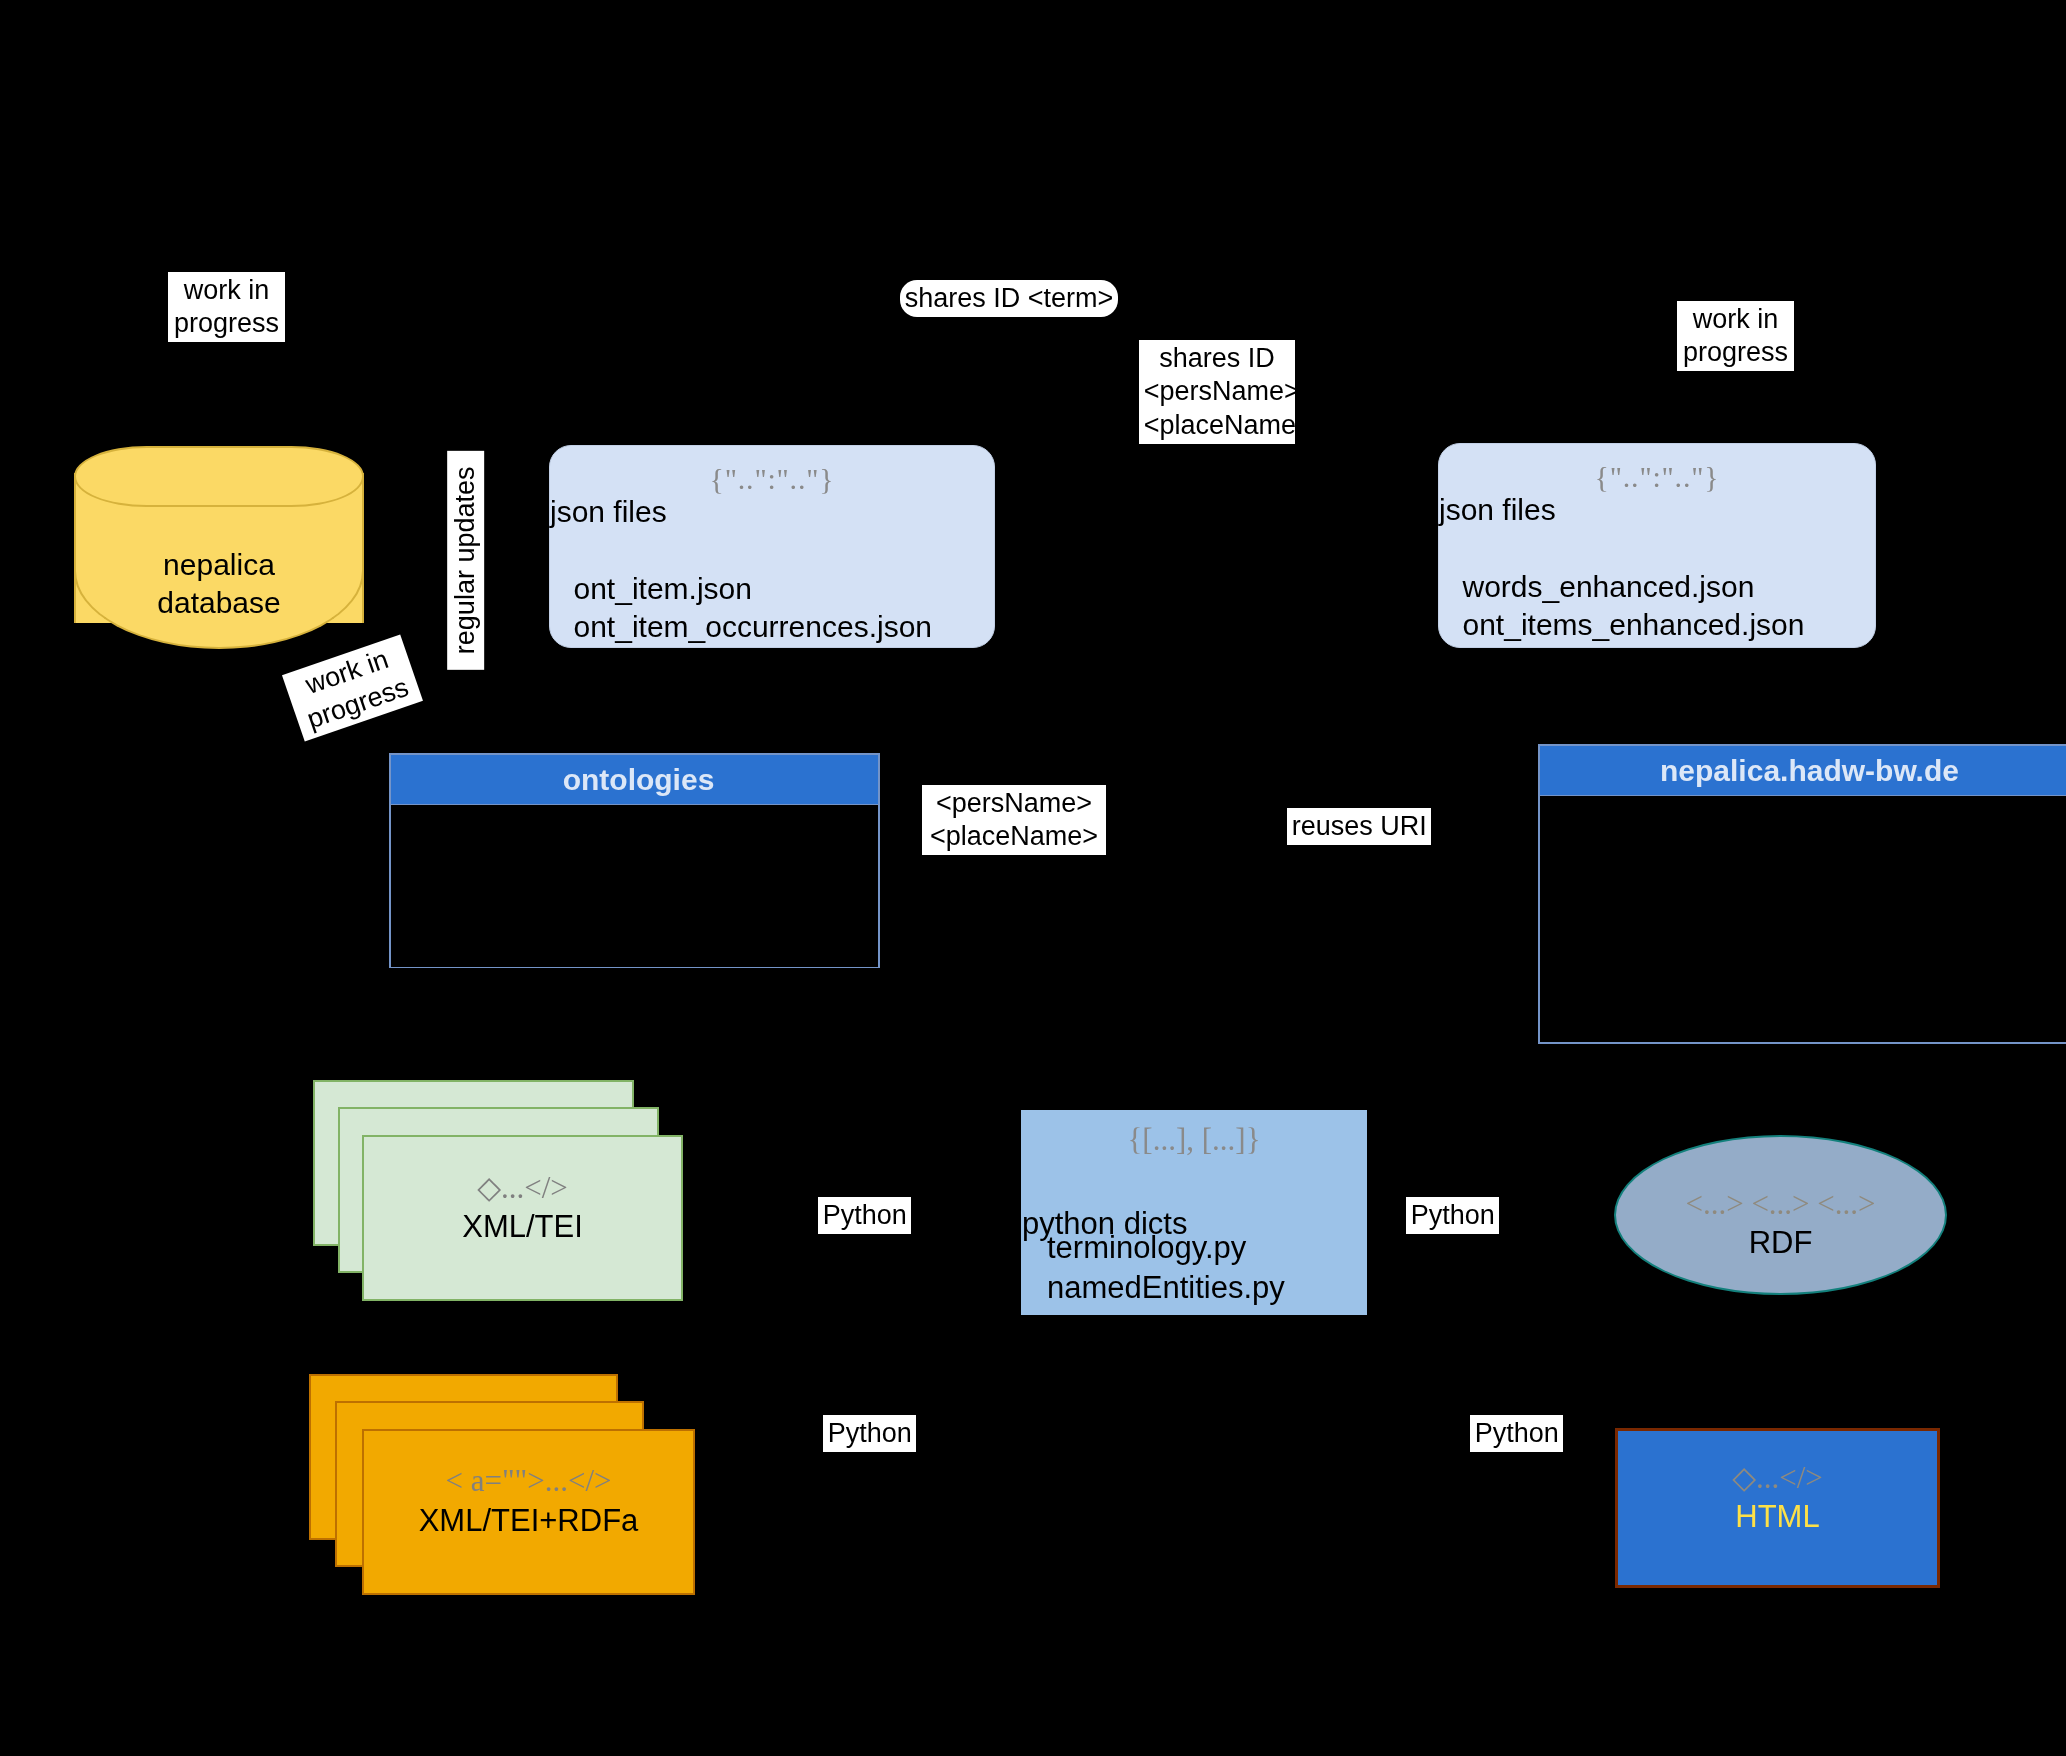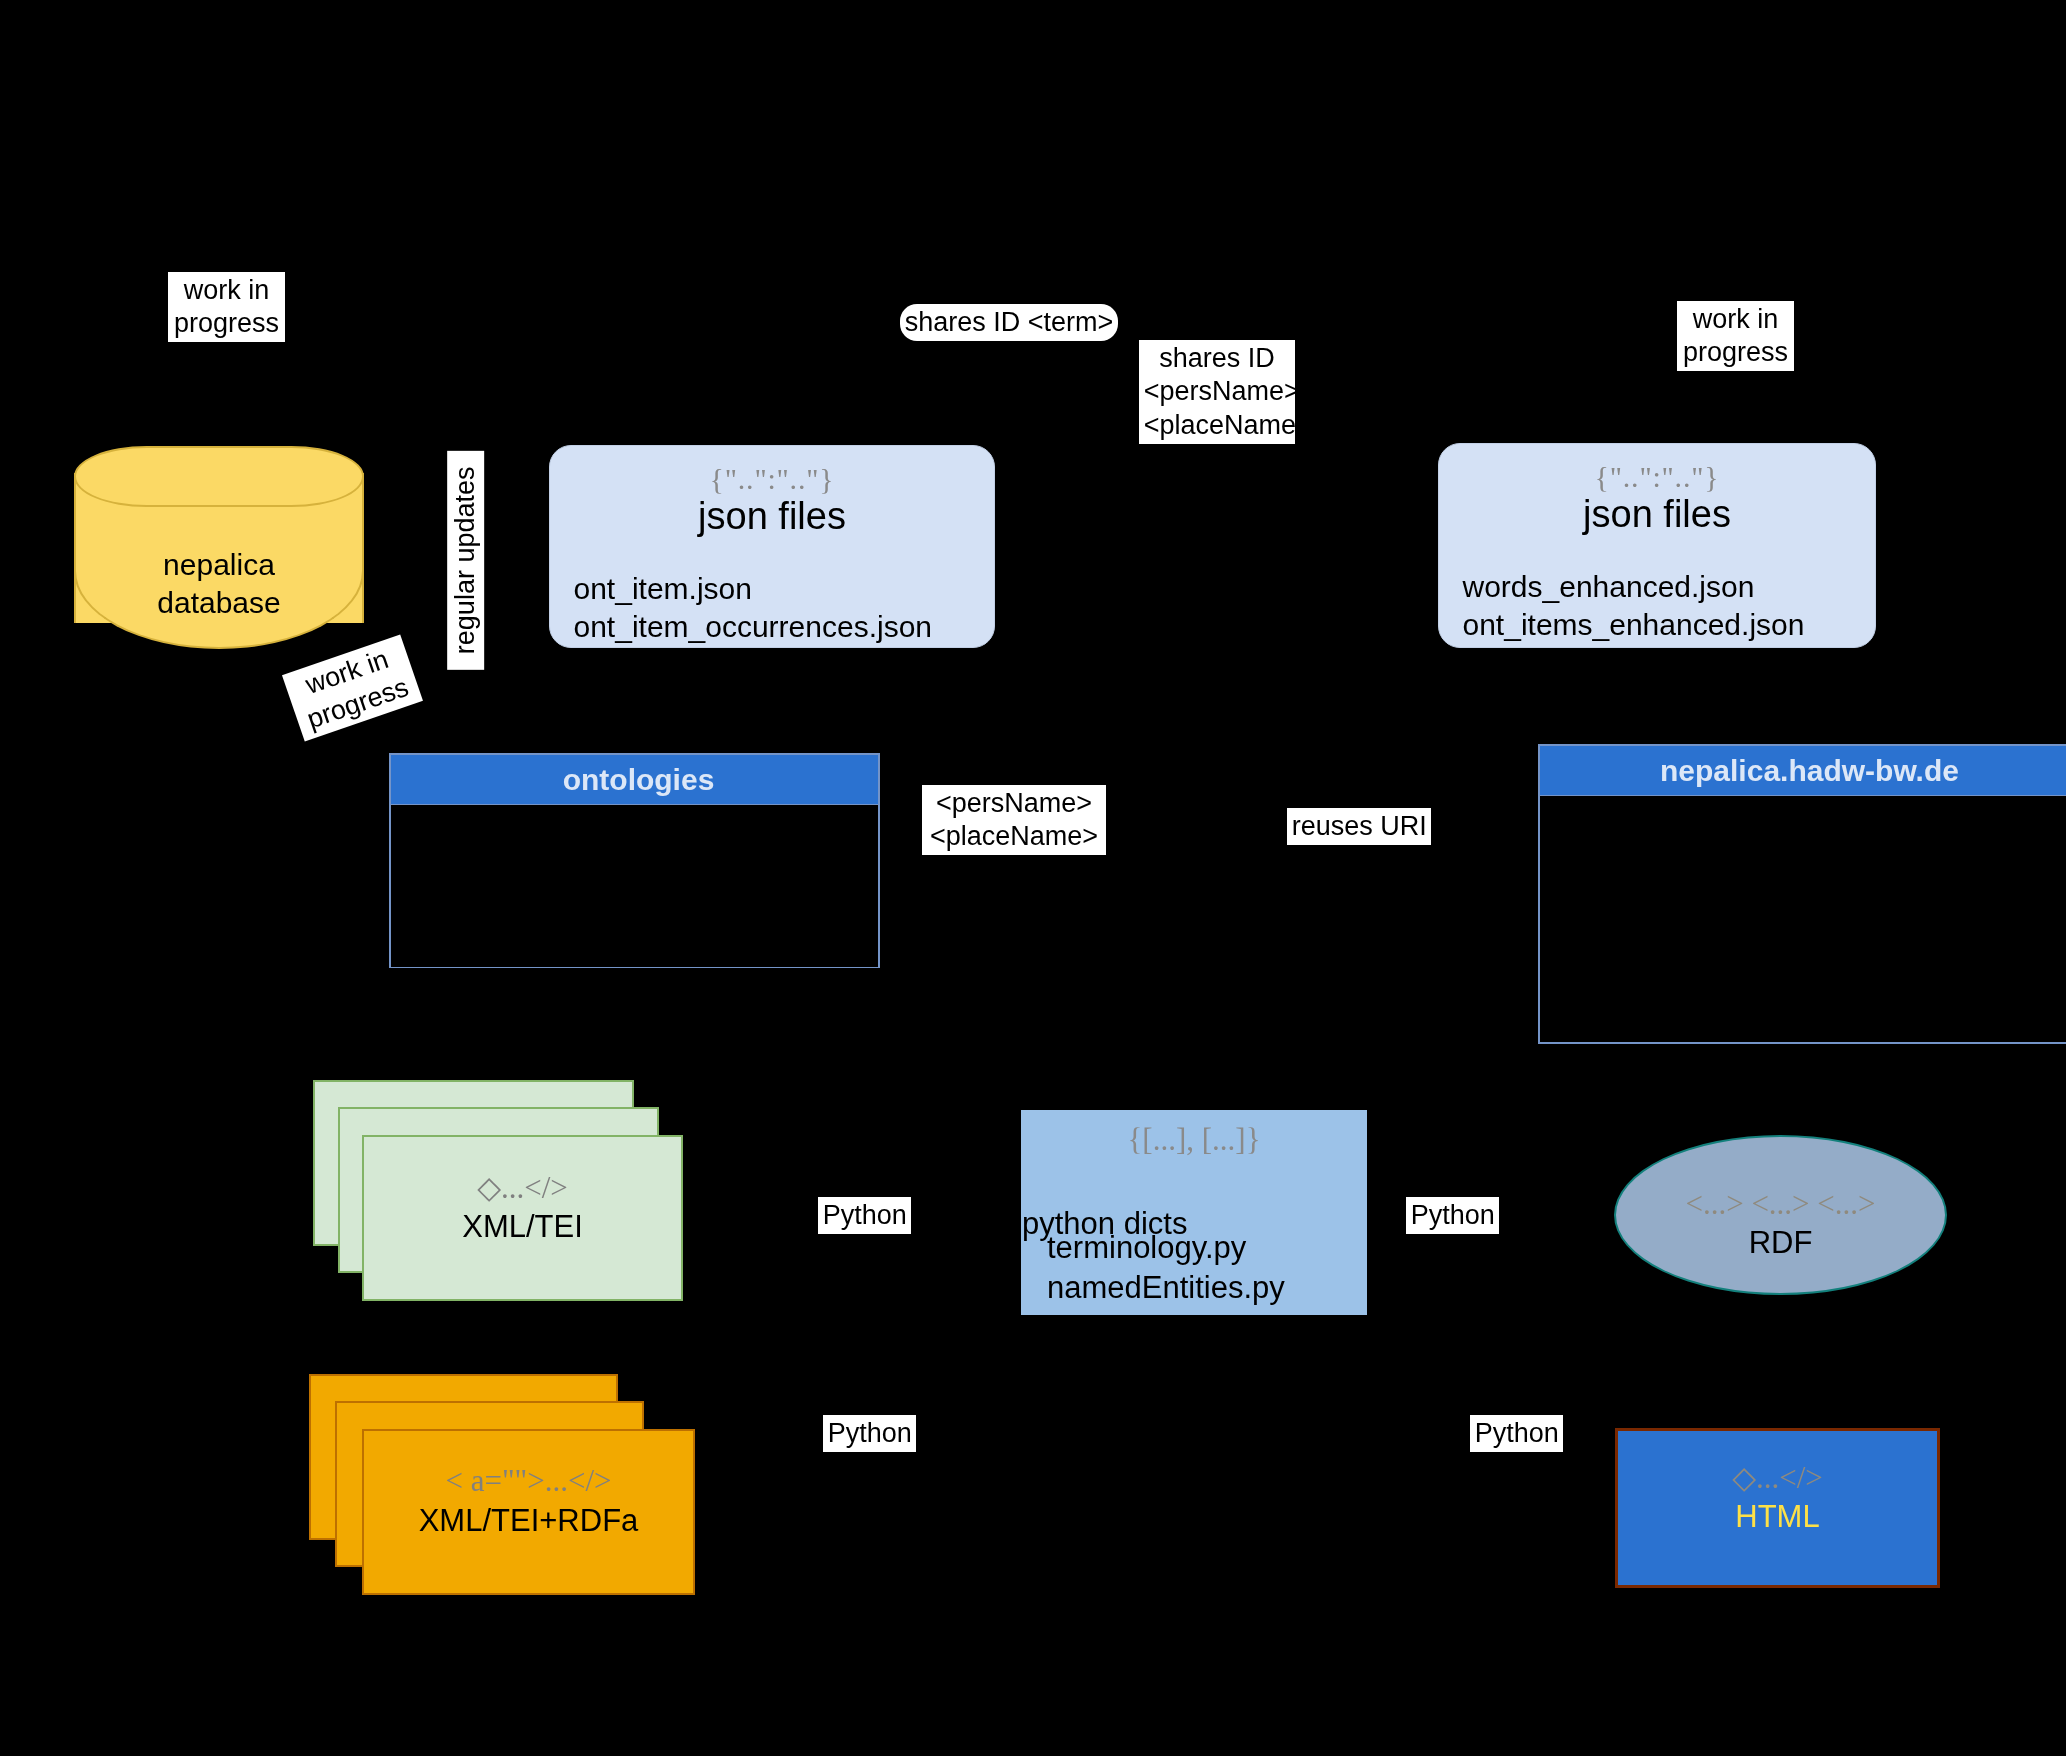--- a/index.html
+++ b/index.html
@@ -73,21 +73,21 @@
   .jsonbox .glyph {
     position: absolute; left: 0; right: 0; top: 15.7px;
     text-align: center;
     color: #8a8a8a;
     font-size: 30px;
     font-family: "Liberation Serif", serif;
     letter-spacing: 0.8px;
   }
   .jsonbox .kind {
     position: absolute; left: 0; right: 0; top: 49px;
-    text-align: center; font-size: 38px;
+    font-size: 30px;
   }
   .jsonbox .files {
     position: absolute; left: 23.5px; right: 15.7px; top: 124px;
     text-align: left; font-size: 30px; line-height: 1.28;
     white-space: pre-line;
   }
 
   
   .window {
     border: 2.3px solid #7494c8;
@@ -215,21 +215,21 @@
 
   <div class="abs note single" style="left:356px; top:542px; width:219px; transform:rotate(-90deg); transform-origin:center center;">regular updates</div>
 
   <div class="abs jsonbox" style="left:549px; top:445px; width:446px; height:203px;">
     <div class="glyph">{"..":".."}</div>
     <div class="kind">json files</div>
     <div class="files">ont_item.json
 ont_item_occurrences.json</div>
   </div>
 
-  <div class="abs note single" style="left:900px; top:304px;border-radius:17px;">shares ID &lt;term&gt;</div>
+  <div class="abs note single" style="left:900px; top:280px;border-radius:17px;">shares ID &lt;term&gt;</div>
 
   <div class="abs note" style="left:1139px; top:340px; width:156px;">shares ID
 &lt;persName&gt;
 &lt;placeName&gt;</div>
 
   <div class="abs note" style="left:1677px; top:301px; width:117px;">work in
 progress</div>
 
   <div class="abs jsonbox" style="left:1438px; top:443px; width:438px; height:205px;">
     <div class="glyph">{"..":".."}</div>

